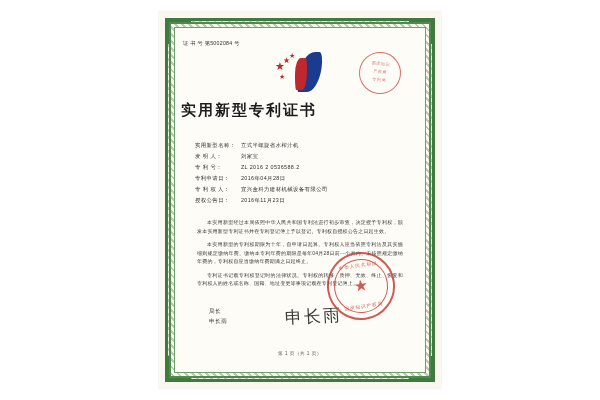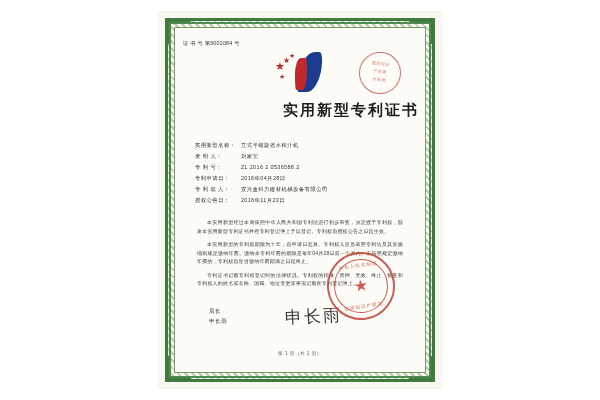--- a/index.html
+++ b/index.html
@@ -116,21 +116,21 @@
     font-size: 9px;
     line-height: 9px;
   }
   .emblem .s1 { left: 2px;  top: 12px; font-size: 11px; }
   .emblem .s2 { left: 10px; top: 6px;  font-size: 8px; }
   .emblem .s3 { left: 16px; top: 1px;  font-size: 7px; }
   .emblem .s4 { left: 6px;  top: 22px; font-size: 7px; }
 
   .title {
     margin-top: 54px;
-    text-align: right;
+    text-align: left;
     font-family: "DejaVu Serif", serif;
     font-size: 15px;
     font-weight: bold;
     letter-spacing: 2px;
     color: #1d1d1d;
   }
 
   .fields {
     margin-top: 20px;
     margin-left: 14px;

